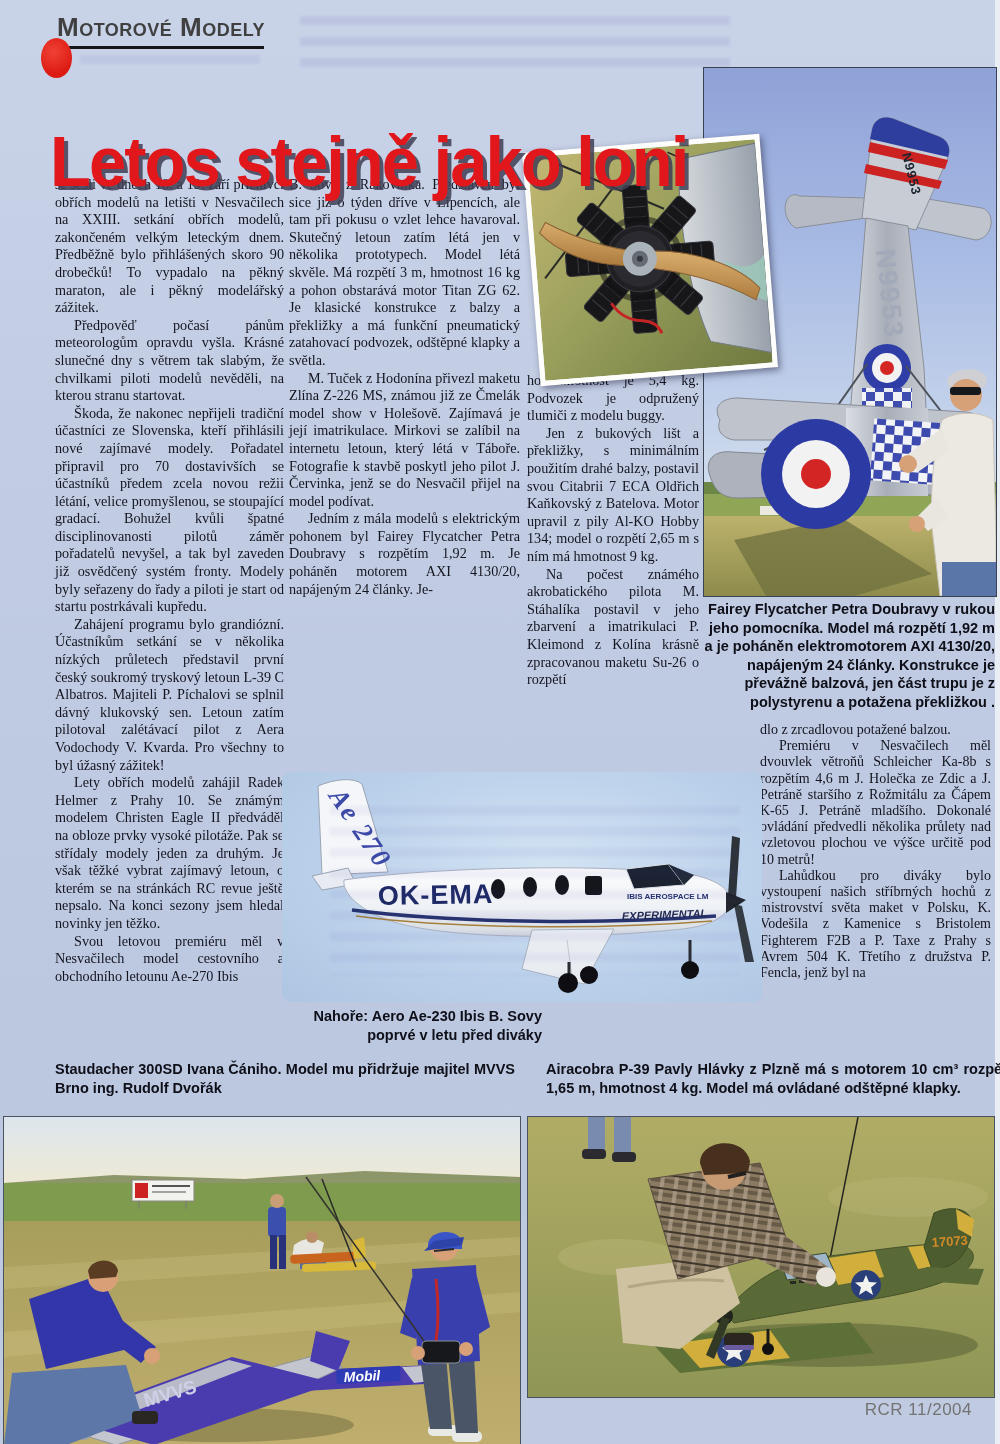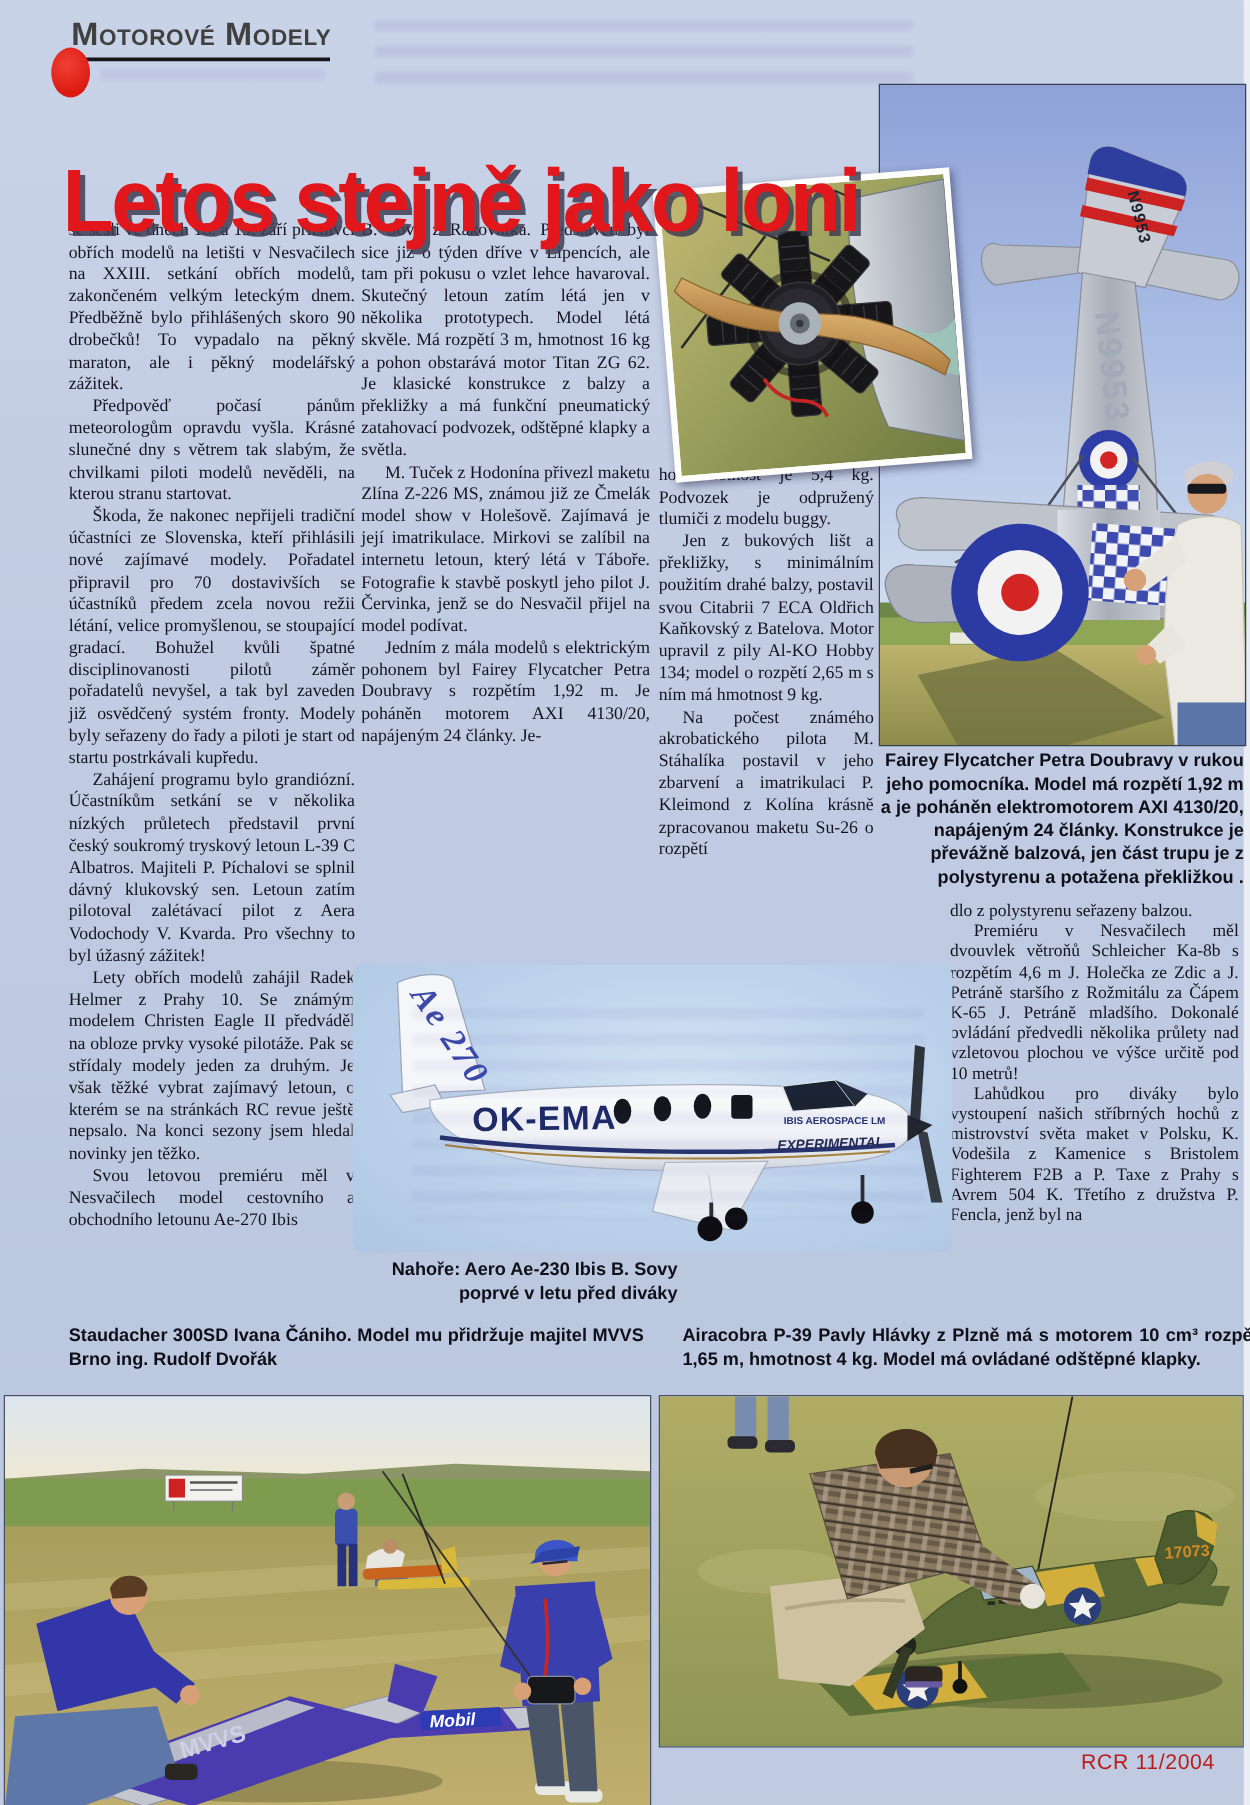--- a/index.html
+++ b/index.html
@@ -41,21 +41,21 @@
   #photo-engine{left:531px;top:143px;width:238px;height:234px;background:#fdfdfb;padding:5px;
                 box-sizing:border-box;transform:rotate(-4.6deg);z-index:5;
                 box-shadow:2px 3px 7px rgba(25,25,55,.5);}
   #photo-ae270{left:282px;top:772px;width:480px;height:230px;border-radius:9px;
                background:radial-gradient(ellipse at 55% 42%,#d2e3f3 0%,#bad0ea 62%,#aec6e2 100%);z-index:2;}
   #photo-staudacher{left:3px;top:1116px;width:516px;height:328px;border:1px solid #4a5262;box-sizing:content-box;}
   #photo-airacobra{left:527px;top:1116px;width:466px;height:280px;border:1px solid #4a5262;}
   .photo svg{display:block;}
   
   .footer{position:absolute;right:28px;top:1400px;font:17px/20px "Liberation Sans",sans-serif;
-          color:#b91c1c;letter-spacing:.5px;}
+          color:#737373;letter-spacing:.5px;}
   
   .ghost{position:absolute;pointer-events:none;filter:blur(1.6px);
          background:repeating-linear-gradient(180deg,#4a38a2 0 9px,transparent 9px 21px);}
   #ghost1{left:300px;top:16px;width:430px;height:62px;opacity:.09;}
   #ghost2{left:330px;top:806px;width:410px;height:170px;opacity:.05;z-index:3;}
   #ghost3{left:80px;top:55px;width:180px;height:18px;opacity:.07;}
 </style>
 </head>
 <body>
 
@@ -205,21 +205,21 @@
   <p class="first">B. Sovy z Rakovníka. Představen byl sice již o týden dříve v Lipencích, ale tam při pokusu o vzlet lehce havaroval. Skutečný letoun zatím létá jen v několika prototypech. Model létá skvěle. Má rozpětí 3 m, hmotnost 16 kg a pohon obstarává motor Titan ZG 62. Je klasické konstrukce z balzy a překližky a má funkční pneumatický zatahovací podvozek, odštěpné klapky a světla.</p>
   <p>M. Tuček z Hodonína přivezl maketu Zlína Z-226 MS, známou již ze Čmelák model show v Holešově. Zajímavá je její imatrikulace. Mirkovi se zalíbil na internetu letoun, který létá v Táboře. Fotografie k stavbě poskytl jeho pilot J. Červinka, jenž se do Nesvačil přijel na model podívat.</p>
   <p>Jedním z mála modelů s elektrickým pohonem byl Fairey Flycatcher Petra Doubravy s rozpětím 1,92 m. Je poháněn motorem AXI 4130/20, napájeným 24 články. Je-</p>
 </div>
 <div id="col3" class="col">
   <p class="first narrow">ho hmotnost je 5,4 kg. Podvozek je odpružený tlumiči z modelu buggy.</p>
   <p class="narrow">Jen z bukových lišt a překližky, s minimálním použitím drahé balzy, postavil svou Citabrii 7 ECA Oldřich Kaňkovský z Batelova. Motor upravil z pily Al-KO Hobby 134; model o rozpětí 2,65 m s ním má hmotnost 9 kg.</p>
   <p class="narrow">Na počest známého akrobatického pilota M. Stáhalíka postavil v jeho zbarvení a imatrikulaci P. Kleimond z Kolína krásně zpracovanou maketu Su-26 o rozpětí</p>
 </div>
 <div id="col4" class="col">
-  <p class="first">dlo z polystyrenu seřazeny balzou.</p>
+  <p class="first">dlo z zrcadlovou potažené balzou.</p>
   <p>Premiéru v Nesvačilech měl dvouvlek větroňů Schleicher Ka-8b s rozpětím 4,6 m J. Holečka ze Zdic a J. Petráně staršího z Rožmitálu za Čápem K-65 J. Petráně mladšího. Dokonalé ovládání předvedli několika průlety nad vzletovou plochou ve výšce určitě pod 10 metrů!</p>
   <p>Lahůdkou pro diváky bylo vystoupení našich stříbrných hochů z mistrovství světa maket v Polsku, K. Vodešila z Kamenice s Bristolem Fighterem F2B a P. Taxe z Prahy s Avrem 504 K. Třetího z družstva  P. Fencla, jenž byl na</p>
 </div>
 
 <div id="cap-fairey" class="cap">Fairey Flycatcher Petra Doubravy v rukou jeho pomocníka. Model má rozpětí 1,92 m a je poháněn elektromotorem AXI 4130/20, napájeným 24 články. Konstrukce je převážně balzová, jen část trupu je z polystyrenu a potažena překližkou .</div>
 <div id="cap-ae270" class="cap">Nahoře: Aero Ae-230 Ibis B. Sovy poprvé v letu před diváky</div>
 <div id="cap-staudacher" class="cap">Staudacher 300SD Ivana Čániho. Model mu přidržuje majitel MVVS Brno ing. Rudolf Dvořák</div>
 <div id="cap-airacobra" class="cap">Airacobra P-39 Pavly Hlávky z Plzně má s motorem 10 cm³ rozpětí 1,65 m, hmotnost 4 kg. Model má ovládané odštěpné klapky.</div>
 
 <div id="photo-ae270" class="photo">

